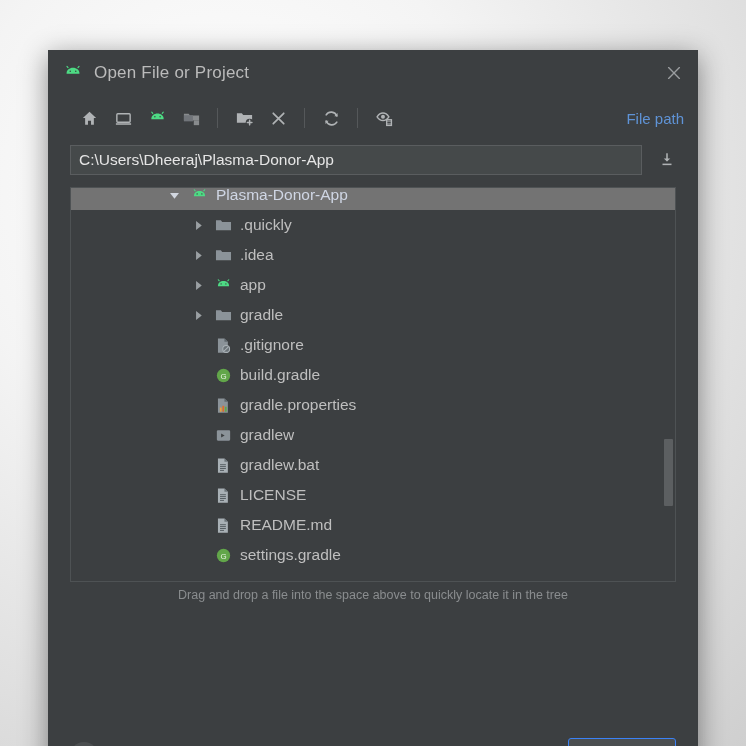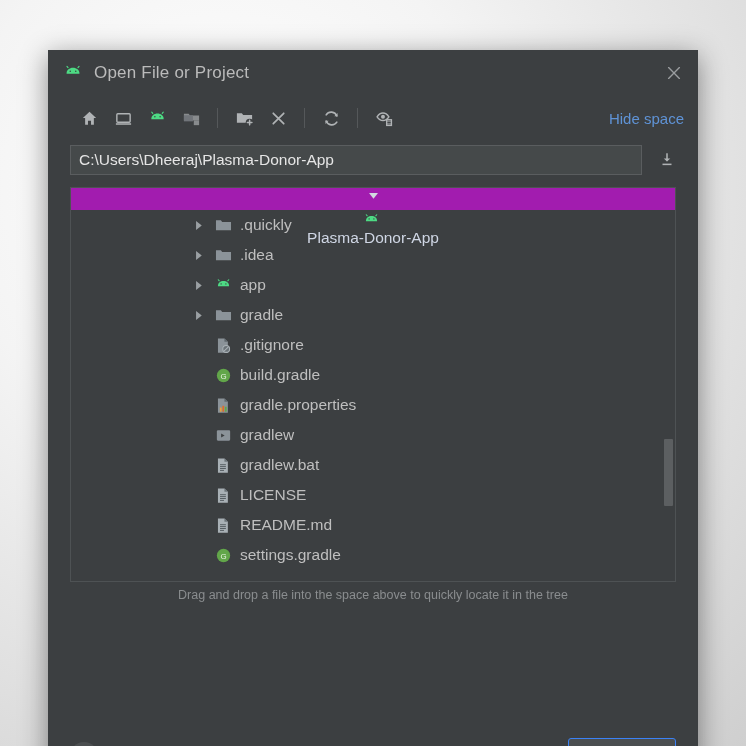--- a/index.html
+++ b/index.html
@@ -115,21 +115,21 @@
   }
   .row {
     height: 30px;
     display: flex;
     align-items: center;
     cursor: pointer;
     color: #bfbfbf;
     font-size: 15.5px;
     white-space: nowrap;
   }
-  .row.selected { background: #a21caf; color: #cfd6e4; flex-direction: column; }
+  .row.selected { background: #737373; color: #cfd6e4; }
   .row .indent { flex: 0 0 auto; }
   .arrow {
     width: 22px; height: 30px;
     display: flex; align-items: center; justify-content: center;
     flex: 0 0 auto;
   }
   .row-icon {
     width: 20px; height: 20px;
     margin: 0 7px 0 4px;
     display: flex; align-items: center; justify-content: center;
@@ -284,21 +284,21 @@
 
     <span class="tb-btn">
       <svg viewBox="0 0 20 20" width="19" height="19">
         <path d="M2.2 8.2c1.7-2.6 4-3.9 6.2-3.9s4.5 1.3 6.2 3.9c-1.7 2.6-4 3.9-6.2 3.9S3.9 10.8 2.2 8.2z" fill="none" stroke="#b0b3b5" stroke-width="1.5"></path>
         <circle cx="8.4" cy="8.2" r="2.1" fill="#b0b3b5"></circle>
         <rect x="11.6" y="10.6" width="6.4" height="7.4" fill="#b0b3b5"></rect>
         <path d="M13 12.6h3.6M13 14.2h3.6M13 15.8h3.6" stroke="#3c3f41" stroke-width="1"></path>
       </svg>
     </span>
 
-    <span class="hide-path">Hide space</span>
+    <span class="hide-path">File path</span>
   </div>
 
   <div class="path-row">
     <input class="path-input" type="text" value="C:\Users\Dheeraj\Plasma-Donor-App" style="">
     <span class="path-dl">
       <svg viewBox="0 0 20 20" width="18" height="18">
         <path d="M10 3.2v7.4" stroke="#b0b3b5" stroke-width="1.7" stroke-linecap="round"></path>
         <path d="M6.4 8.2 L10 11.8 L13.6 8.2 Z" fill="#b0b3b5"></path>
         <rect x="5" y="14" width="10" height="1.7" fill="#b0b3b5"></rect>
       </svg>

